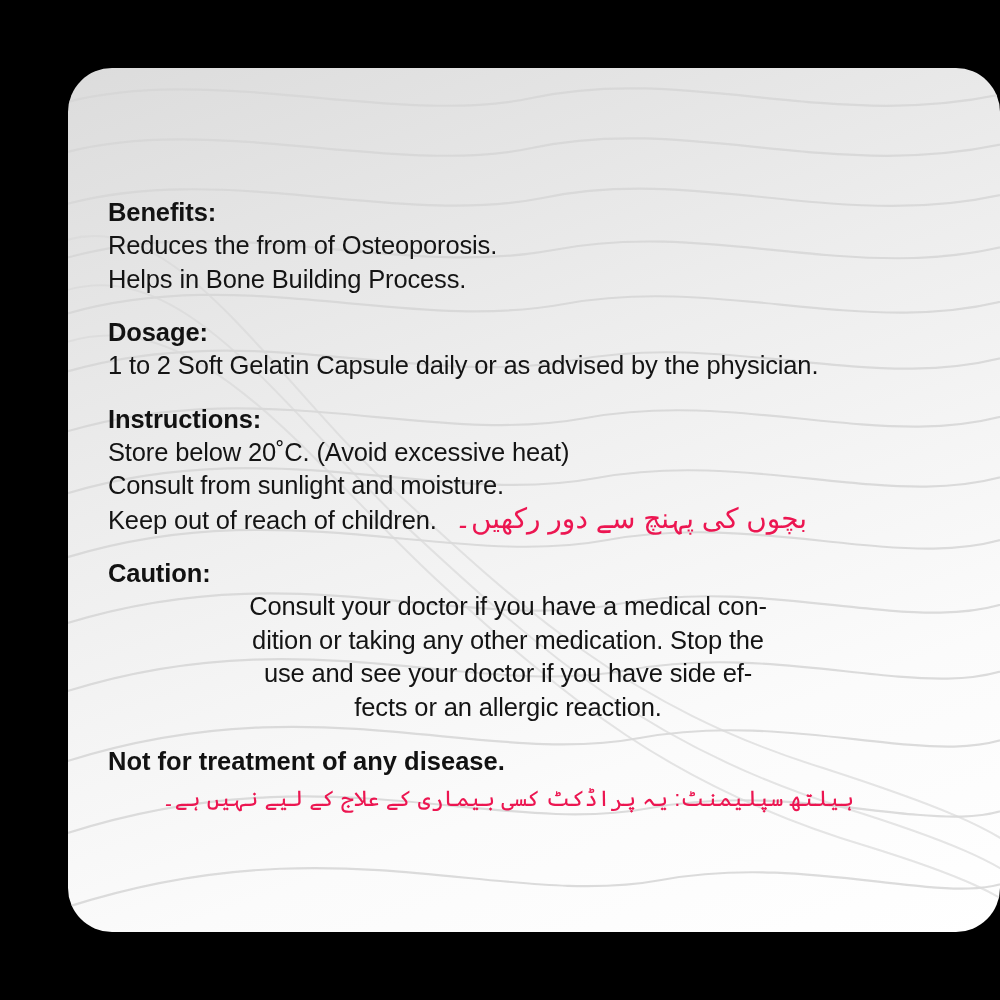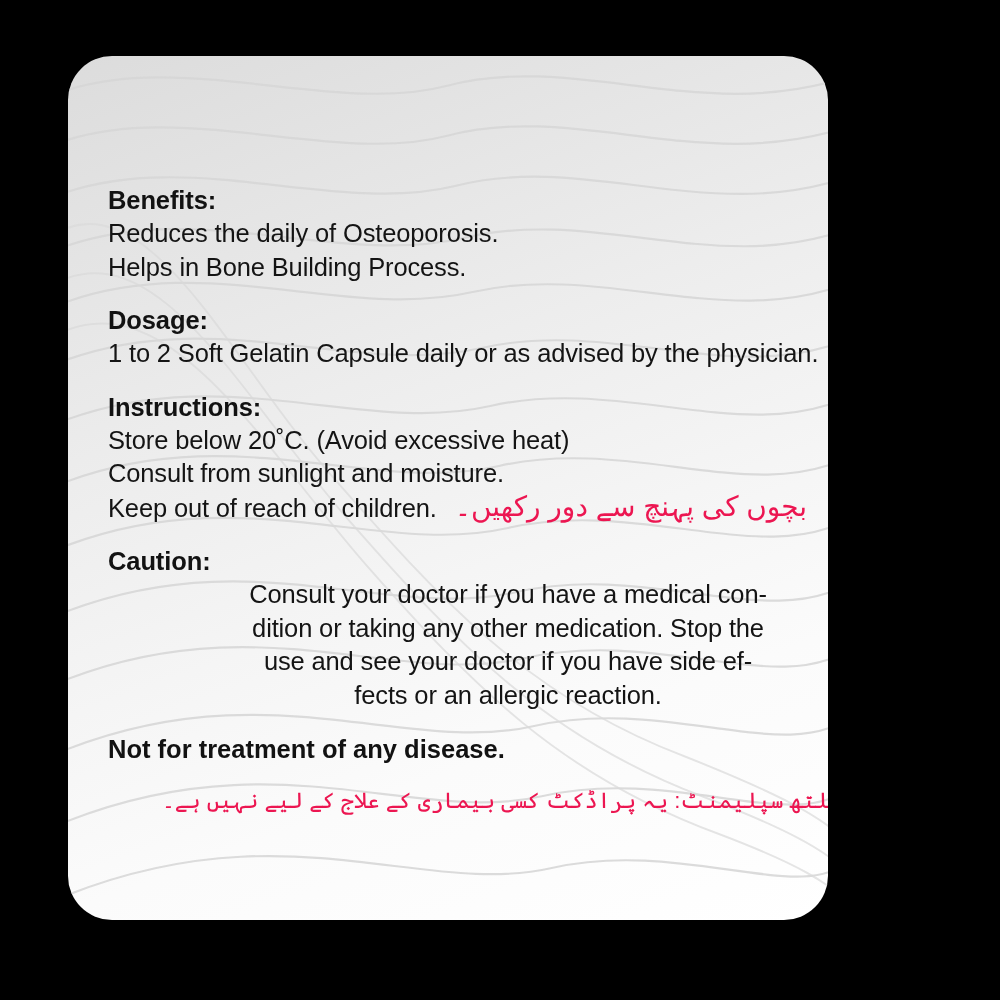--- a/index.html
+++ b/index.html
@@ -10,22 +10,22 @@
   body {
     width: 1000px;
     height: 1000px;
     font-family: "Liberation Sans", sans-serif;
     overflow: hidden;
   }
 
   #label-card {
     position: absolute;
     left: 68px;
-    top: 56px;
-    width: 760px;
+    top: 68px;
+    width: 932px;
     height: 864px;
     border-radius: 44px;
     overflow: hidden;
     background: linear-gradient(160deg, #dcdcdc 0%, #e4e4e4 18%, #ededed 38%, #f5f5f5 58%, #fbfbfb 75%, #ffffff 100%);
   }
 
   #wave-pattern {
     position: absolute;
     inset: 0;
     width: 100%;
@@ -78,21 +78,21 @@
     top: -1px;
   }
 
   .line.with-urdu { white-space: nowrap; }
 
   .notice-heading {
     font-size: 25.5px;
     font-weight: bold;
     line-height: 34px;
     color: #121212;
-    margin-bottom: 20px;
+    margin-bottom: 6px;
   }
 
   .caution-para .line { line-height: 33.5px; text-align: center; }
 </style>
 </head>
 <body>
 
 <div id="label-card">
 
   <svg id="wave-pattern" viewBox="0 0 864 864" preserveAspectRatio="none">
@@ -116,21 +116,21 @@
       <path d="M -20,180 C 90,120 180,300 300,420 C 420,540 520,640 700,700 C 800,735 860,760 890,790"></path>
       <path d="M -20,230 C 100,168 200,345 320,465 C 440,585 540,680 720,740 C 815,772 865,795 890,820"></path>
       <path d="M -20,282 C 110,216 220,390 340,510 C 460,630 560,720 740,778 C 830,808 868,828 890,850"></path>
     </g>
   </svg>
 
   <div id="text-body">
 
     <div class="section">
       <div class="heading">Benefits:</div>
-      <div class="line">Reduces the daily of Osteoporosis.</div>
+      <div class="line">Reduces the from of Osteoporosis.</div>
       <div class="line">Helps in Bone Building Process.</div>
     </div>
 
     <div class="section">
       <div class="heading">Dosage:</div>
       <div class="line">1 to 2 Soft Gelatin Capsule daily or as advised by the physician.</div>
     </div>
 
     <div class="section">
       <div class="heading">Instructions:</div>

